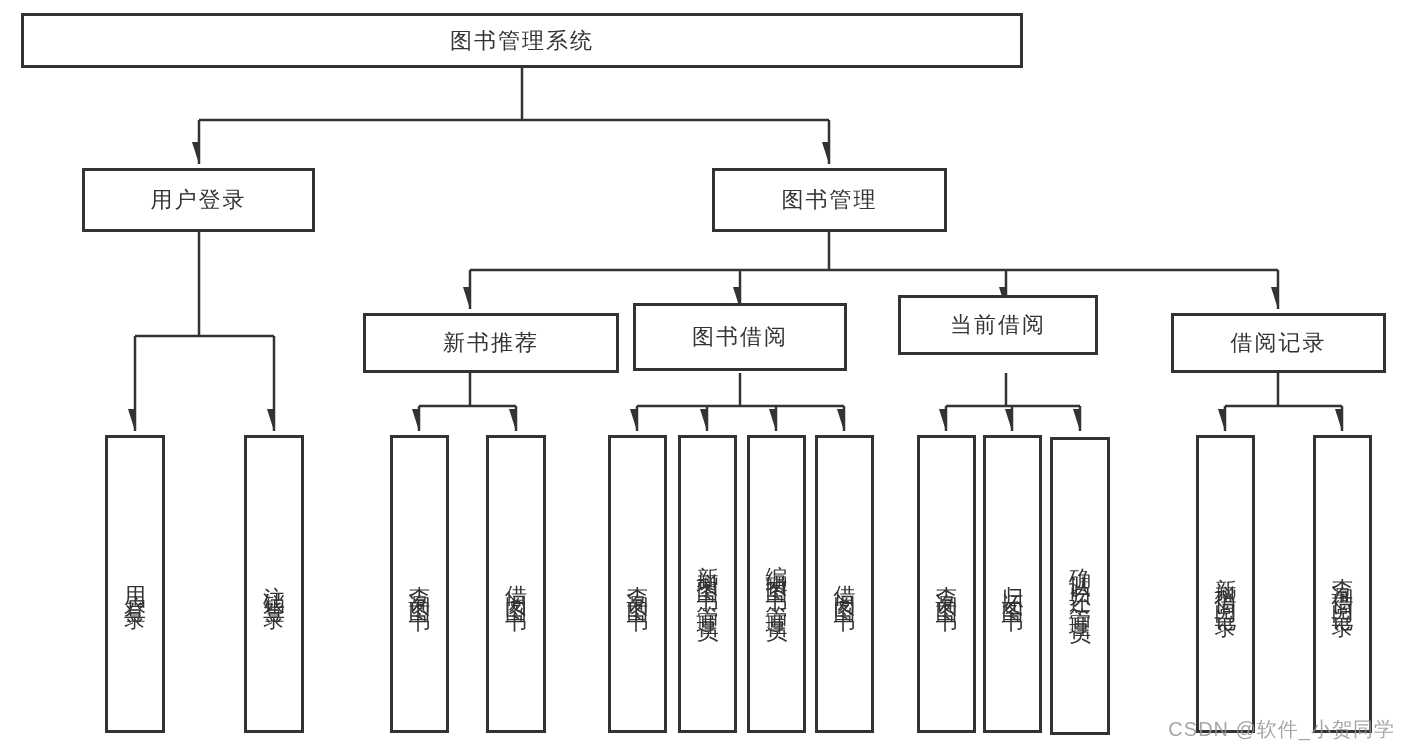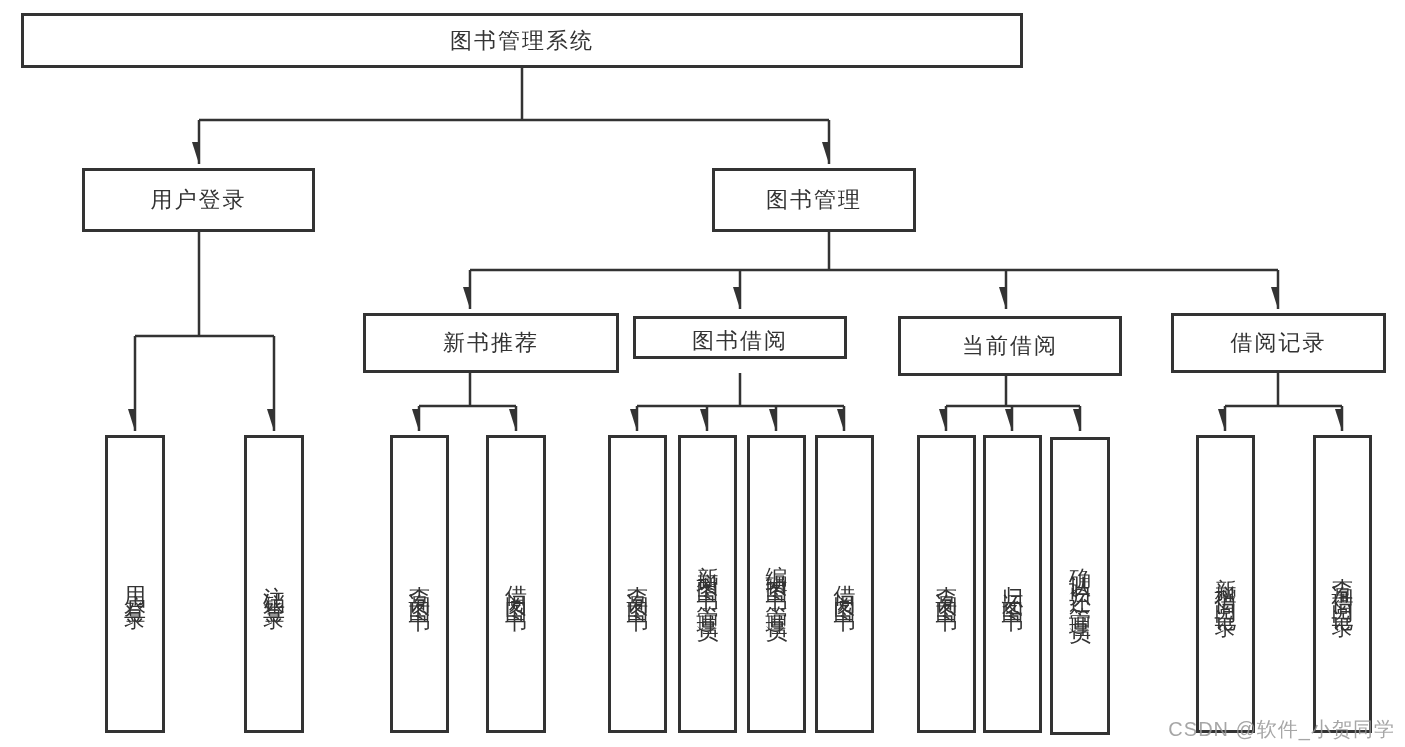--- a/index.html
+++ b/index.html
@@ -103,31 +103,31 @@
     </g>
   </svg>
 
   <div class="node h-node" style="left:21px; top:13px; width:1002px; height:55px;">
     <span>图书管理系统</span>
   </div>
 
   <div class="node h-node" style="left:82px; top:168px; width:233px; height:64px;">
     <span>用户登录</span>
   </div>
-  <div class="node h-node" style="left:712px; top:168px; width:204px; height:64px;">
+  <div class="node h-node" style="left:712px; top:168px; width:235px; height:64px;">
     <span>图书管理</span>
   </div>
 
   <div class="node h-node" style="left:363px; top:313px; width:256px; height:60px;">
     <span>新书推荐</span>
   </div>
-  <div class="node h-node" style="left:633px; top:316px; width:214px; height:43px;align-items:flex-end;">
+  <div class="node h-node" style="left:633px; top:303px; width:214px; height:68px;">
     <span>图书借阅</span>
   </div>
-  <div class="node h-node" style="left:898px; top:316px; width:224px; height:60px;">
+  <div class="node h-node" style="left:898px; top:295px; width:200px; height:60px;">
     <span>当前借阅</span>
   </div>
   <div class="node h-node" style="left:1171px; top:313px; width:215px; height:60px;">
     <span>借阅记录</span>
   </div>
 
   <div class="node v-node" style="left:105px; top:435px; width:60px; height:298px;">
     <span class="vtext">用户登录</span>
   </div>
   <div class="node v-node" style="left:244px; top:435px; width:60px; height:298px;">

